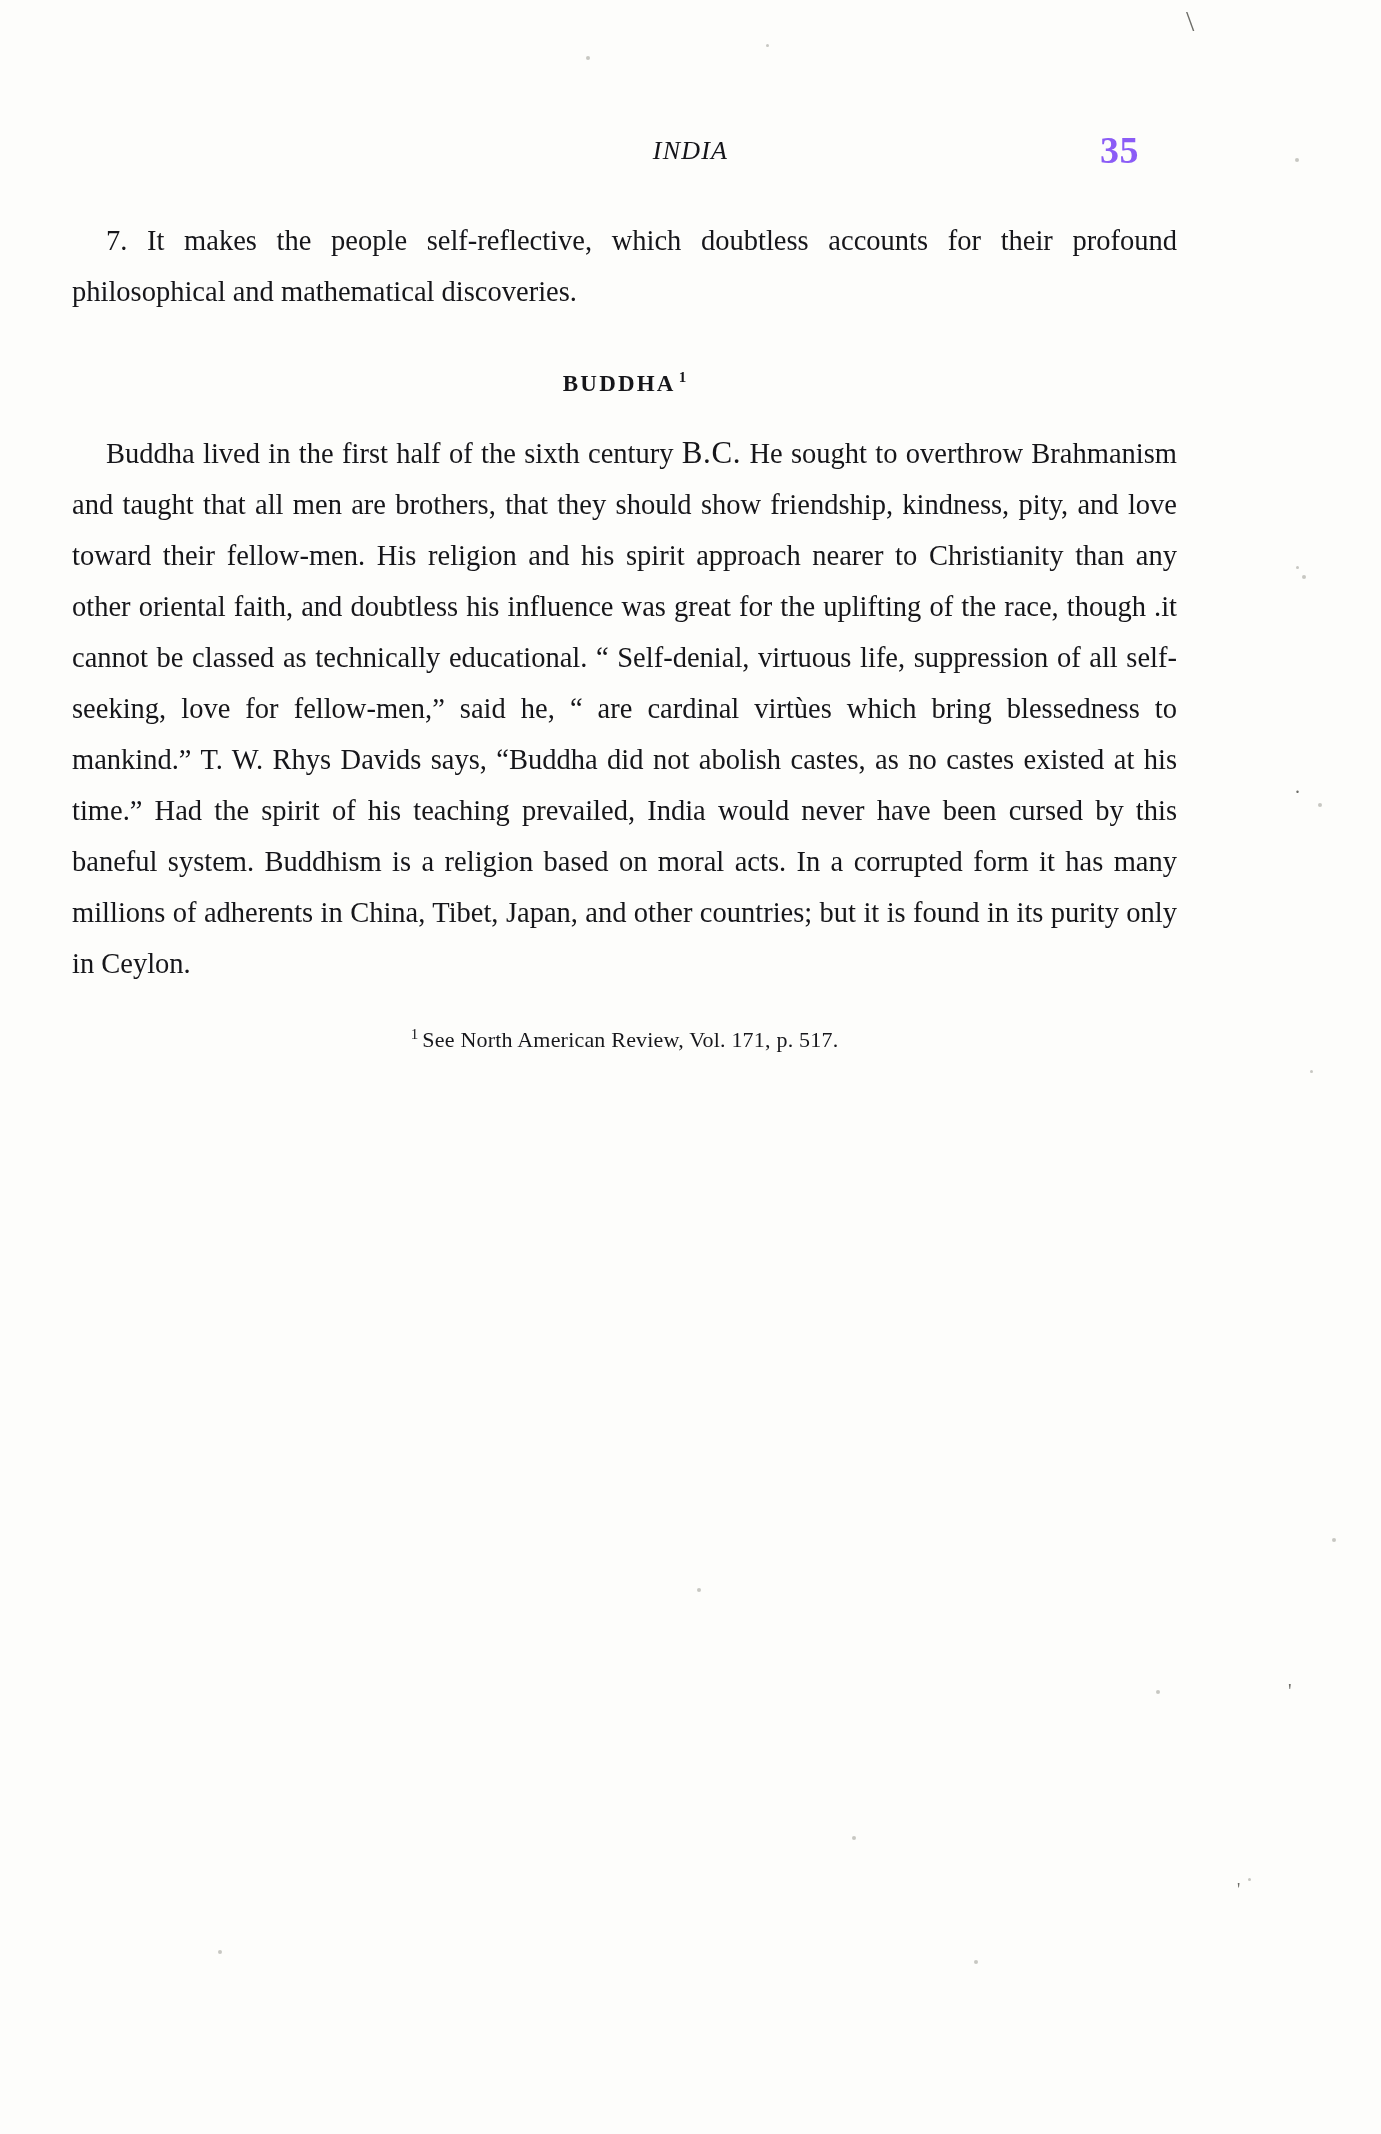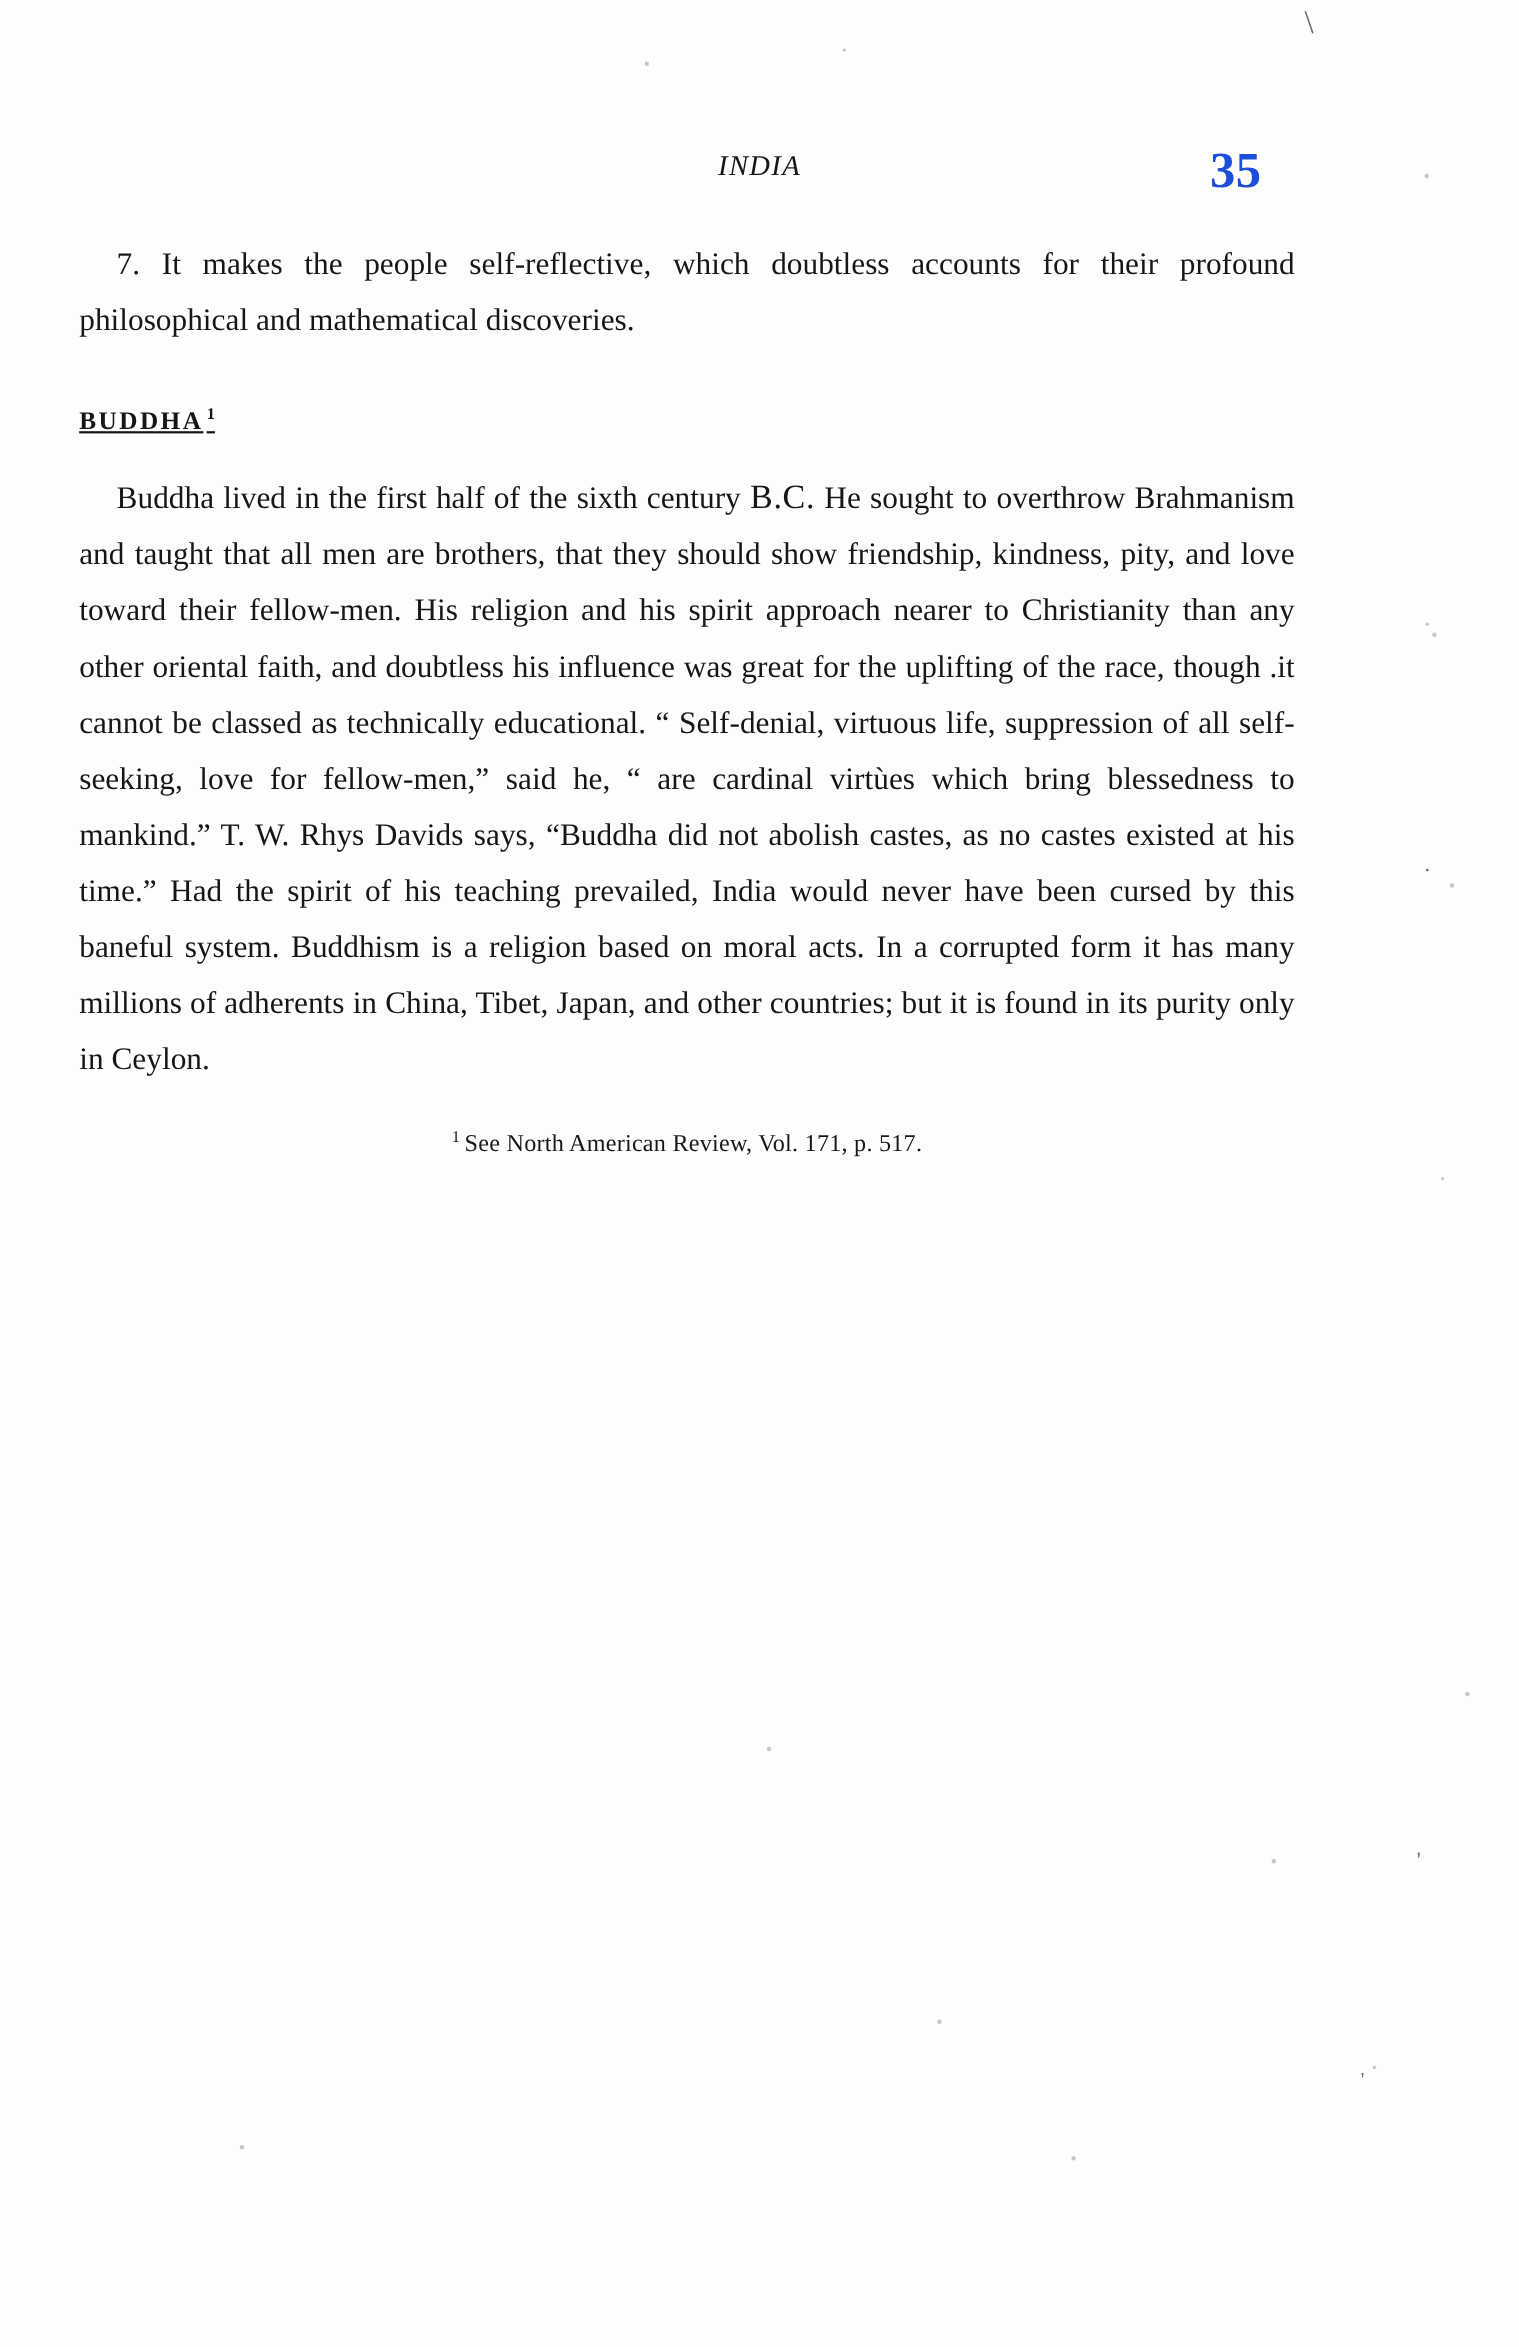--- a/index.html
+++ b/index.html
@@ -42,23 +42,23 @@
     text-align: center;
     font-style: italic;
     font-size: 26px;
     letter-spacing: 1.2px;
     color: #15151a;
   }
   .rh-page {
     position: absolute;
     left: 1100px;
     top: -8px;
-    font-size: 46px;
+    font-size: 38px;
     font-weight: bold;
-    color: #1d4ed8;
+    color: #8b5cf6;
     letter-spacing: .5px;
   }
   .body-block {
     position: absolute;
     left: 72px;
     top: 215px;
     width: 1105px;
   }
   p.para {
     margin: 0 0 0 0;
@@ -69,25 +69,24 @@
     color: #16161a;
     -webkit-hyphens: manual;
     hyphens: manual;
   }
   p.para .ind {
     display: inline-block;
     width: 34px;
   }
   .section-head {
     margin: 52px 0 30px 0;
-    text-align: left;
+    text-align: center;
     font-size: 23px;
     letter-spacing: 2.2px;
     color: #16161a;
-    text-decoration: underline;
   }
   .section-head sup {
     font-size: 15px;
     letter-spacing: 0;
     vertical-align: super;
     margin-left: 3px;
   }
   .smallcaps {
     font-size: 31px;
     letter-spacing: .6px;

